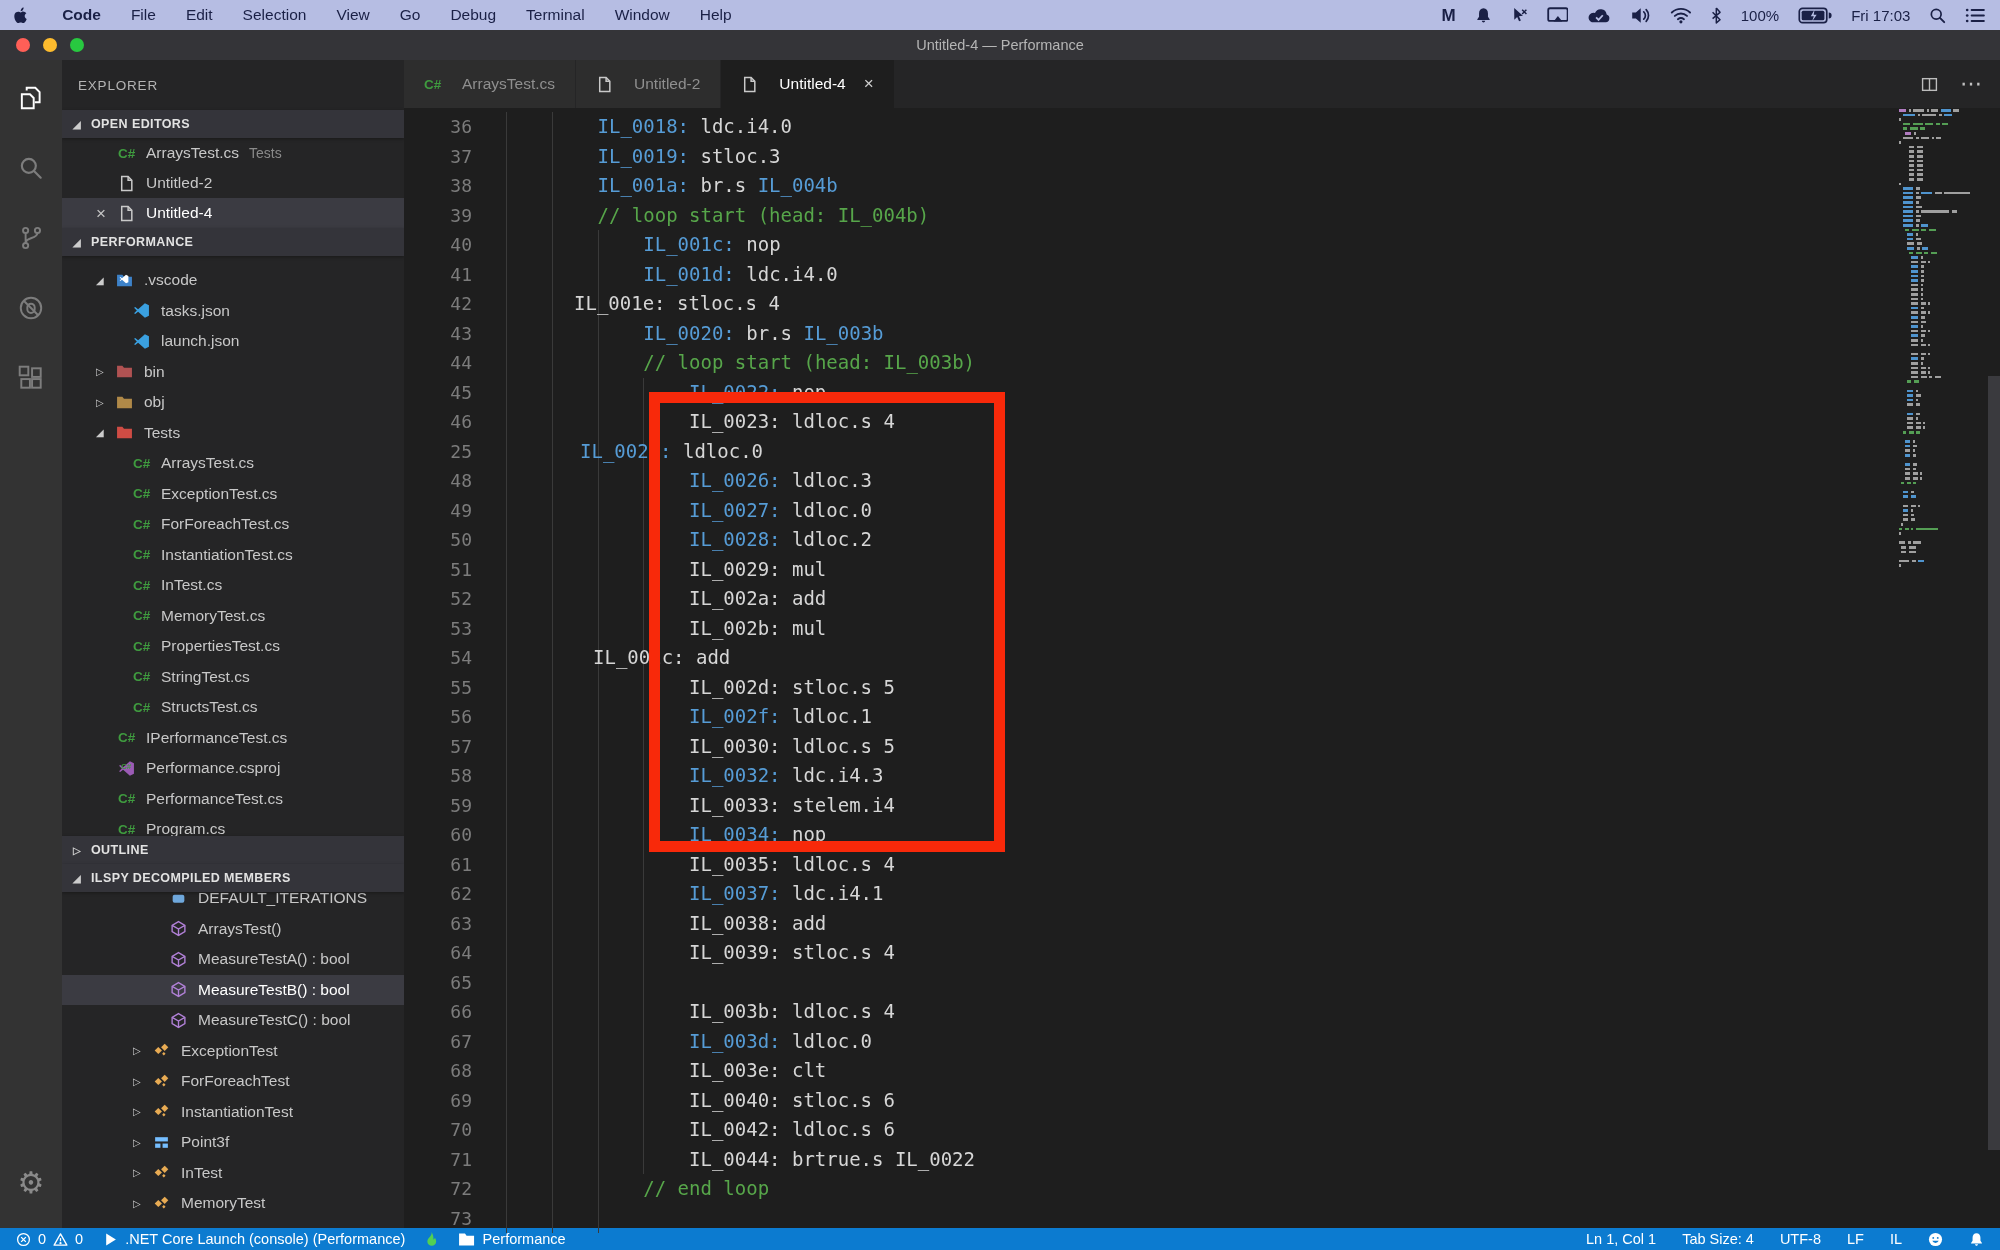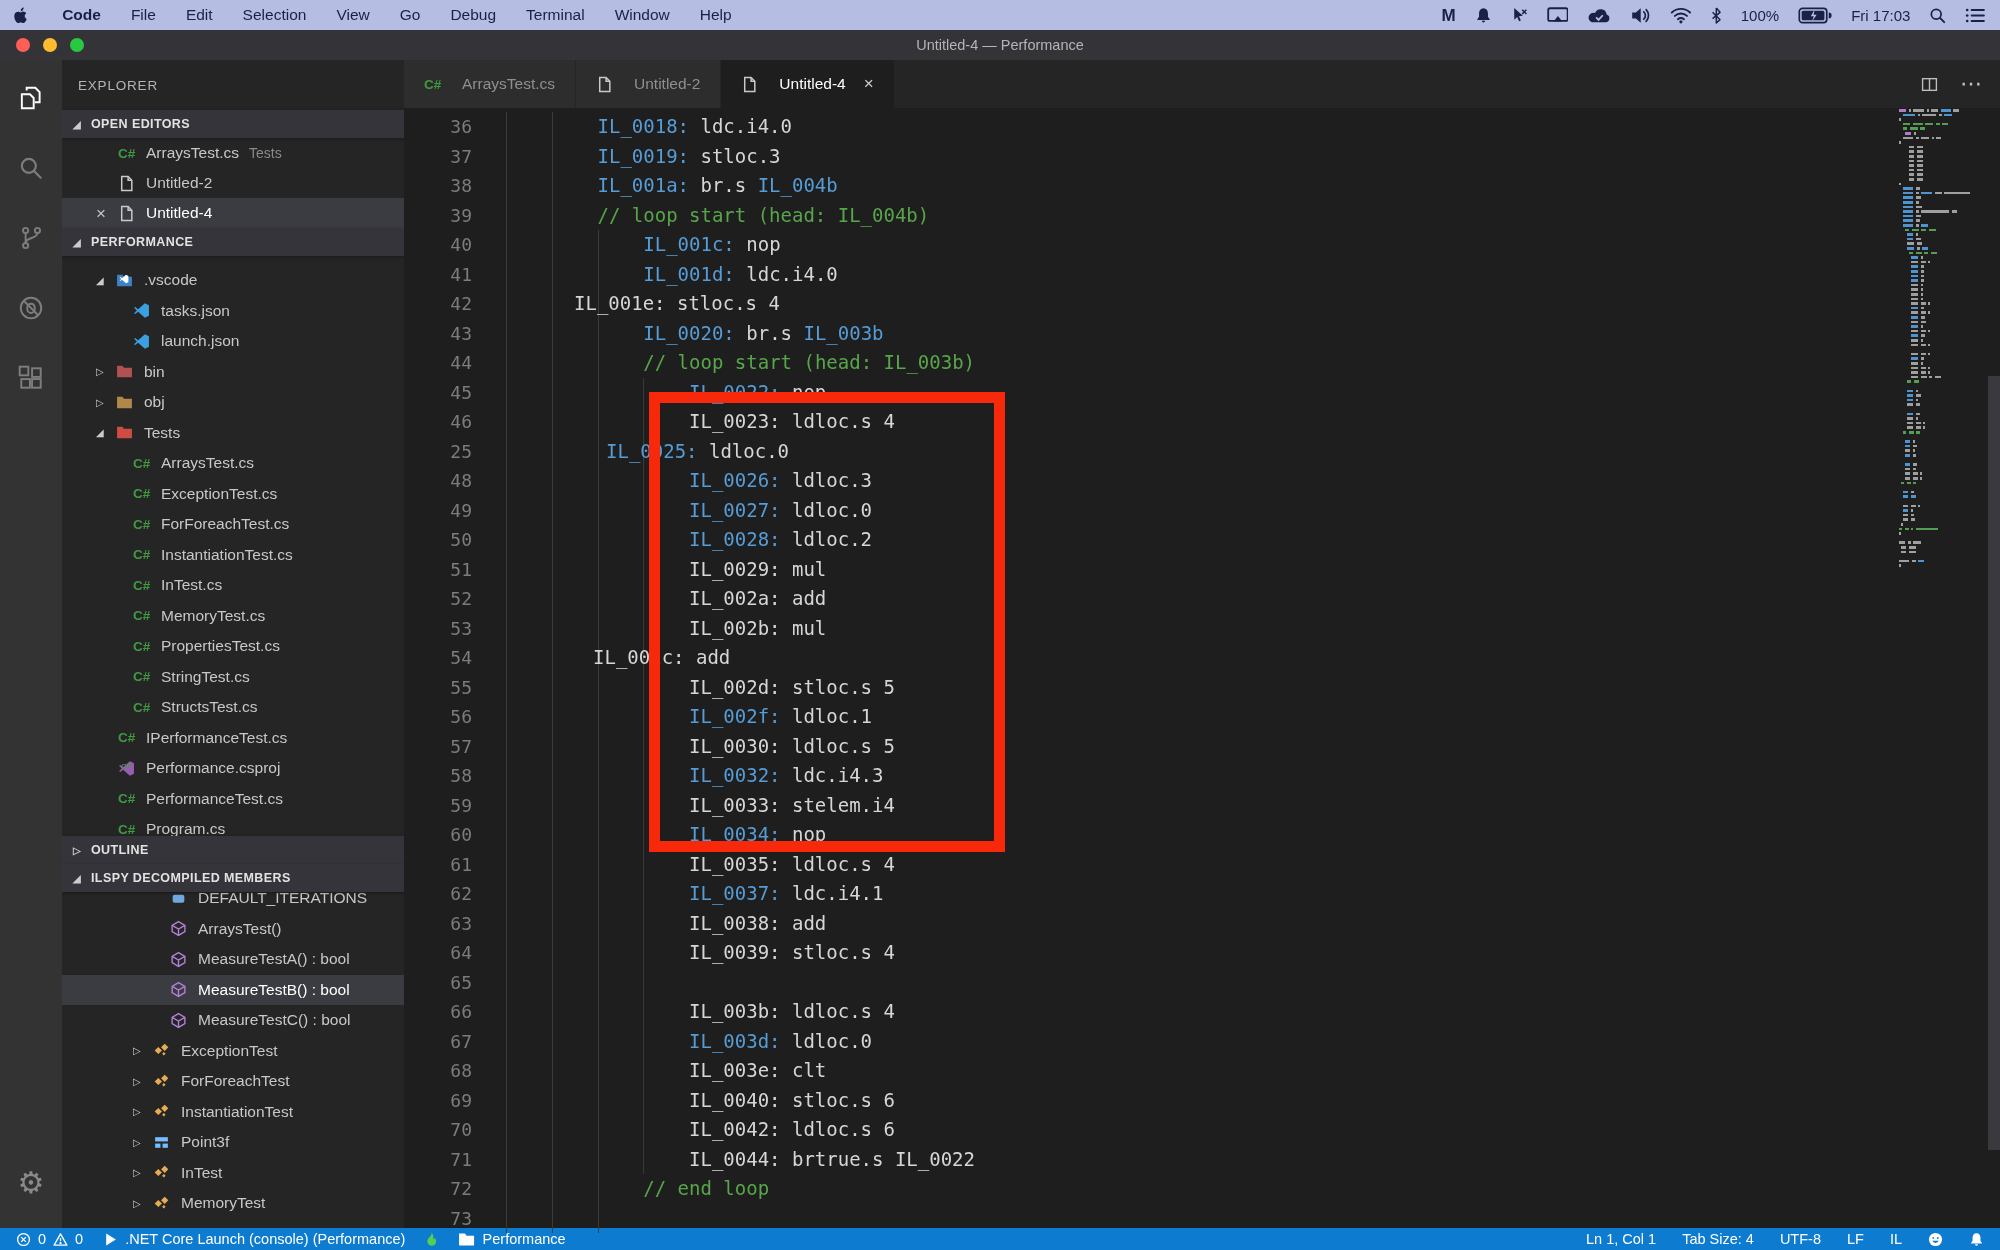--- a/index.html
+++ b/index.html
@@ -668,21 +668,21 @@
           <i class="gd" style="left:193.5px"></i>
           <i class="gd" style="left:239.3px"></i>
           <span class="lc" style="padding-left:183.0px"><span class="cw">IL_0023:</span><span class="cw"> ldloc.s 4</span></span>
         </div>
         <div class="line">
           <span class="ln">25</span>
           <i class="gd" style="left:102.0px"></i>
           <i class="gd" style="left:147.8px"></i>
           <i class="gd" style="left:193.5px"></i>
           <i class="gd" style="left:239.3px"></i>
-          <span class="lc" style="padding-left:100px"><span class="cb">IL_0025:</span><span class="cw"> ldloc.0</span></span>
+          <span class="lc" style="padding-left:74px"><span class="cb">IL_0025:</span><span class="cw"> ldloc.0</span></span>
         </div>
         <div class="line">
           <span class="ln">48</span>
           <i class="gd" style="left:102.0px"></i>
           <i class="gd" style="left:147.8px"></i>
           <i class="gd" style="left:193.5px"></i>
           <i class="gd" style="left:239.3px"></i>
           <span class="lc" style="padding-left:183.0px"><span class="cb">IL_0026:</span><span class="cw"> ldloc.3</span></span>
         </div>
         <div class="line">

